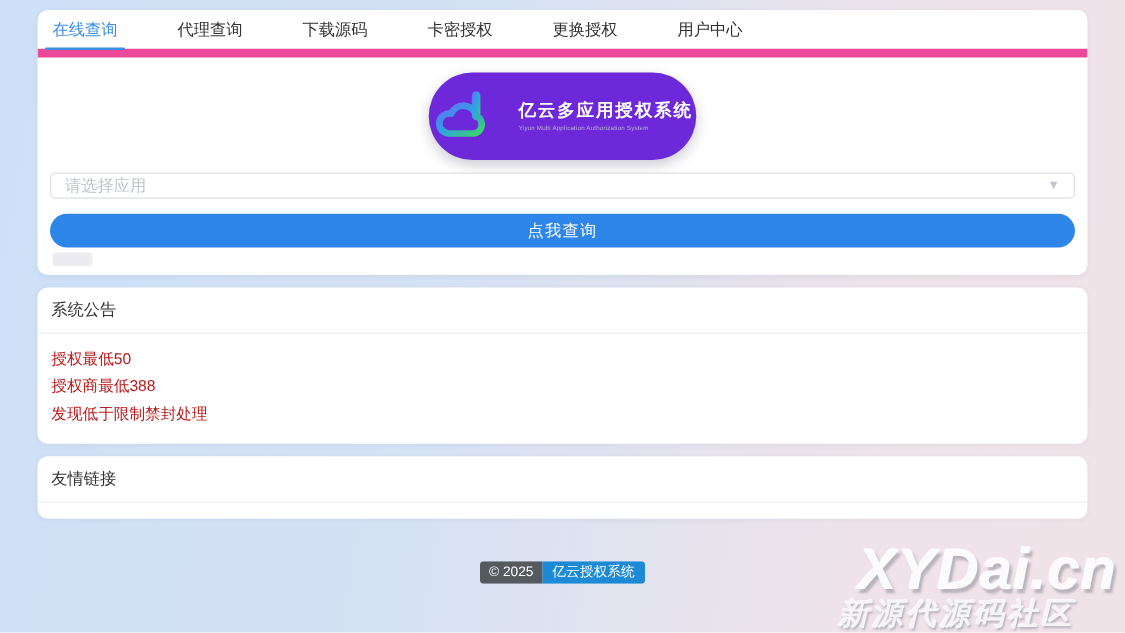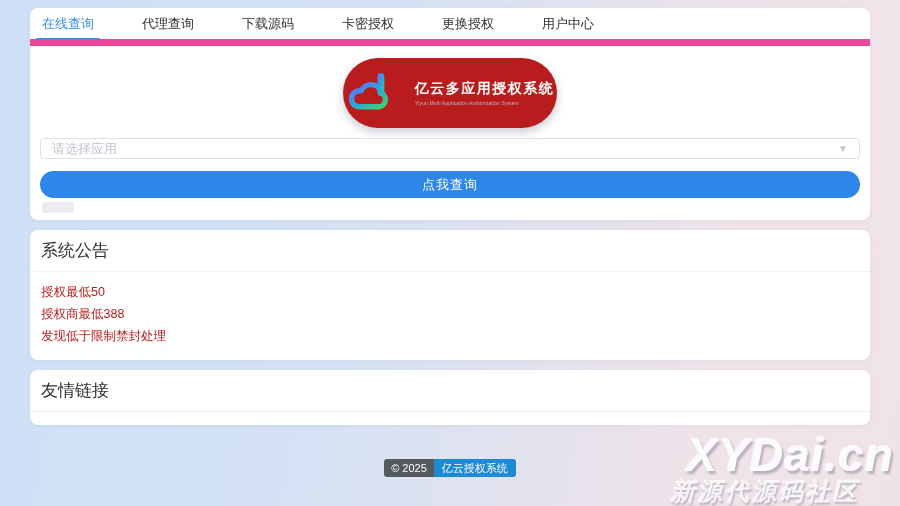--- a/index.html
+++ b/index.html
@@ -22,21 +22,21 @@
     font-size:13px; color:#303133; cursor:pointer; position:relative;
   }
   .tab.active { color:#3a8ee6; }
   .tab.active::after {
     content:""; position:absolute; left:-4px; right:-4px; bottom:-1px;
     height:2px; background:#3a8ee6; border-radius:1px;
   }
   
   .logo-row { display:flex; justify-content:center; margin-top:12px; }
   .logo-pill {
-    width:214px; height:70px; background:#b91c1c; border-radius:36px;
+    width:214px; height:70px; background:#6d28d9; border-radius:36px;
     display:flex; align-items:center; justify-content:center; gap:23px;
     box-shadow:0 4px 10px rgba(46,42,85,.25);
   }
   .logo-icon { width:46px; height:42px; flex:0 0 auto; }
   .logo-text { display:flex; flex-direction:column; }
   .logo-title { color:#ffffff; font-size:14px; font-weight:bold; letter-spacing:1.5px; white-space:nowrap; }
   .logo-sub { color:#b9b9cc; font-size:6px; letter-spacing:.2px; margin-top:3px; transform:scale(.82); transform-origin:left top; white-space:nowrap; }
   
   .field {
     margin:10px 10px 0; height:21px; border:1px solid #dcdfe6; border-radius:4px;
@@ -53,21 +53,21 @@
   .domain-input::placeholder { color:#c0c4cc; text-align:center; }
   .query-btn {
     display:block; margin:12px 10px 0; width:calc(100% - 20px); height:27px;
     background:#2e86e8; border:none; border-radius:13.5px;
     color:#ffffff; font-size:13px; cursor:pointer; letter-spacing:1px;
     font-family:"Liberation Sans","DejaVu Sans",sans-serif;
   }
   .under-btn-blob { width:32px; height:11px; background:#ebebf1; border-radius:3px; margin:4px 0 7px 12px; }
   
   .card2 { margin-top:10px; }
-  .card-header { padding:9px 11px; font-size:17px; color:#303133; border-bottom:1px solid #eef0f5; }
+  .card-header { padding:9px 11px; font-size:13px; color:#303133; border-bottom:1px solid #eef0f5; }
   .card-body { padding:9px 11px 13px; }
   .ann-line { font-size:12.5px; color:#b91c1c; line-height:22px; }
   .links-body { height:13px; }
   
   .footer { margin-top:22px; text-align:center; position:relative; z-index:2; }
   .badge { display:inline-flex; font-size:11px; line-height:16px; border-radius:3px; overflow:hidden; vertical-align:middle;margin-top:12px; }
   .badge-left  { background:#555a5f; color:#fff; padding:1px 7px; }
   .badge-right { background:#1d8ad6; color:#fff; padding:1px 8px; }
   
   .watermark {

